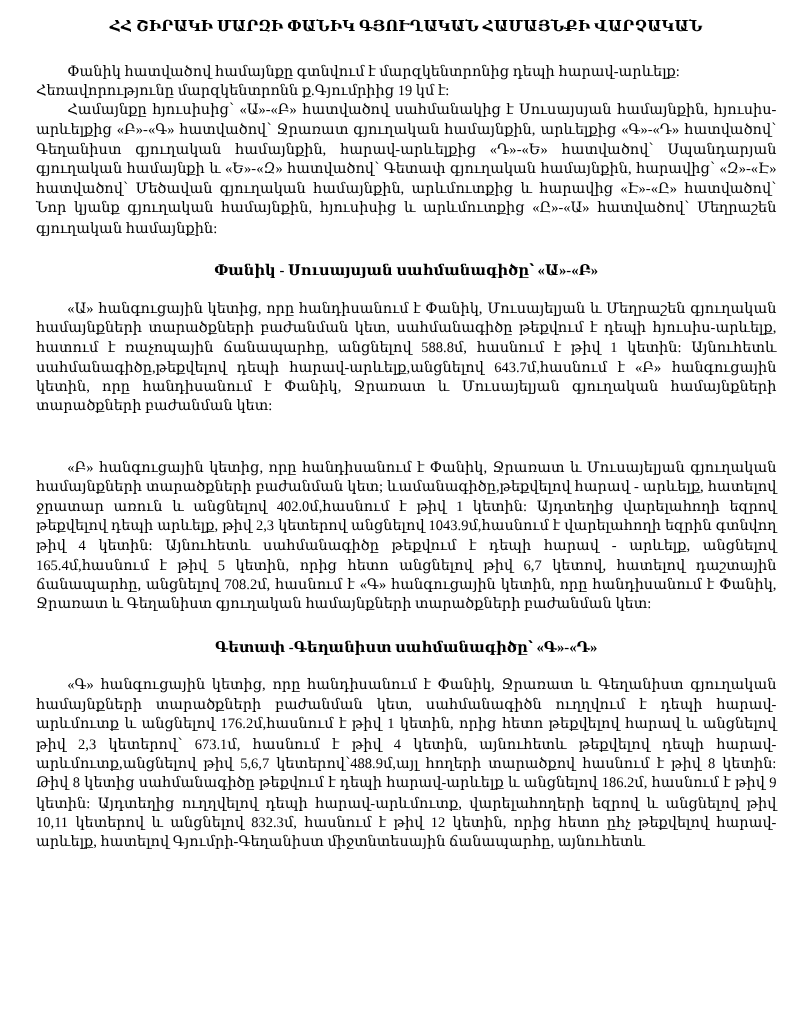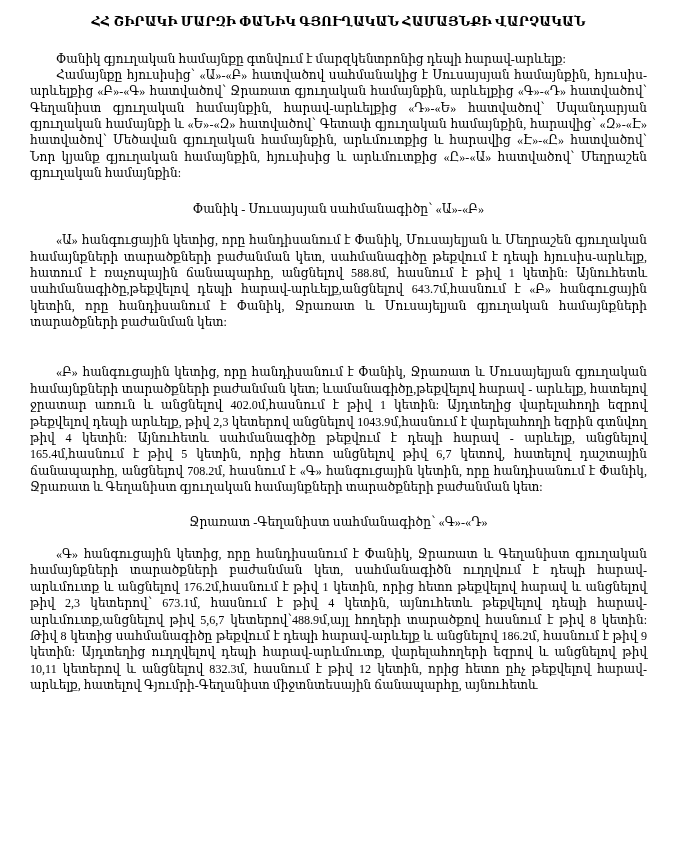--- a/index.html
+++ b/index.html
@@ -42,50 +42,52 @@
   p.indent {
     text-indent: 26px;
   }
   .spacer-md { height: 15px; }
   .spacer-lg { height: 19px; }
   .section-head {
     text-align: center;
     font-size: 12.3px;
     margin: 0;
     line-height: 1.35;
+    font-weight: bold;
   }
 </style>
 </head>
 <body>
 
 <div class="page">
 
   <div class="doc-title">
     <span class="line">ՀՀ ՇԻՐԱԿԻ ՄԱՐԶԻ ՓԱՆԻԿ ԳՅՈՒՂԱԿԱՆ ՀԱՄԱՅՆՔԻ ՎԱՐՉԱԿԱՆ</span>
   </div>
 
-  <p class="body-par indent">Փանիկ գյուղական համայնքը գտնվում է մարզկենտրոնից դեպի հարավ-արևելք:</p>
+  <p class="body-par indent">Փանիկ հատվածով համայնքը գտնվում է մարզկենտրոնից դեպի հարավ-արևելք:</p>
+  <p class="body-par">Հեռավորությունը մարզկենտրոնն ք.Գյումրիից 19 կմ է:</p>
   <p class="body-par indent">Համայնքը հյուսիսից՝ «Ա»-«Բ» հատվածով սահմանակից է Սուսայսյան համայնքին, հյուսիս-արևելքից «Բ»-«Գ» հատվածով՝ Ջրառատ գյուղական համայնքին, արևելքից «Գ»-«Դ» հատվածով՝ Գեղանիստ գյուղական համայնքին, հարավ-արևելքից «Դ»-«Ե» հատվածով՝ Սպանդարյան գյուղական համայնքի և «Ե»-«Զ» հատվածով՝ Գետափ գյուղական համայնքին, հարավից՝ «Զ»-«Է» հատվածով՝ Մեծավան գյուղական համայնքին, արևմուտքից և հարավից «Է»-«Ը» հատվածով՝ Նոր կյանք գյուղական համայնքին, հյուսիսից և արևմուտքից «Ը»-«Ա» հատվածով՝ Մեղրաշեն գյուղական համայնքին:</p>
 
   <div class="spacer-lg"></div>
 
   <p class="section-head">Փանիկ - Սուսայսյան սահմանագիծը՝  «Ա»-«Բ»</p>
 
   <div class="spacer-md"></div>
 
   <p class="body-par indent">«Ա» հանգուցային կետից, որը հանդիսանում է Փանիկ, Մուսայելյան և Մեղրաշեն գյուղական համայնքների տարածքների բաժանման կետ, սահմանագիծը թեքվում է դեպի հյուսիս-արևելք, հատում է ռաչոպային ճանապարհը, անցնելով 588.8մ, հասնում է թիվ 1 կետին: Այնուհետև սահմանագիծը,թեքվելով դեպի հարավ-արևելք,անցնելով 643.7մ,հասնում է «Բ» հանգուցային կետին, որը հանդիսանում է Փանիկ, Ջրառատ և Մուսայելյան գյուղական համայնքների տարածքների բաժանման կետ:</p>
 
   <div class="spacer-lg"></div>
 
 
   <div class="spacer-md"></div>
 
   <p class="body-par indent">«Բ» հանգուցային կետից, որը հանդիսանում է Փանիկ, Ջրառատ և Մուսայելյան գյուղական համայնքների տարածքների բաժանման կետ; ևամանագիծը,թեքվելով  հարավ - արևելք, հատելով ջրատար առուն և անցնելով 402.0մ,հասնում է թիվ 1 կետին: Այդտեղից վարելահողի եզրով թեքվելով դեպի արևելք, թիվ 2,3 կետերով անցնելով 1043.9մ,հասնում է վարելահողի եզրին գտնվող թիվ 4 կետին: Այնուհետև սահմանագիծը թեքվում է դեպի հարավ - արևելք, անցնելով 165.4մ,հասնում է թիվ 5 կետին, որից հետո անցնելով թիվ 6,7 կետով, հատելով դաշտային ճանապարհը, անցնելով 708.2մ, հասնում է «Գ» հանգուցային կետին, որը հանդիսանում է Փանիկ, Ջրառատ և Գեղանիստ գյուղական համայնքների տարածքների բաժանման կետ:</p>
 
   <div class="spacer-lg"></div>
 
-  <p class="section-head">Ջրառատ -Գեղանիստ  սահմանագիծը՝  «Գ»-«Դ»</p>
+  <p class="section-head">Գետափ -Գեղանիստ  սահմանագիծը՝  «Գ»-«Դ»</p>
 
   <div class="spacer-md"></div>
 
   <p class="body-par indent">«Գ» հանգուցային կետից, որը հանդիսանում է Փանիկ, Ջրառատ և Գեղանիստ գյուղական համայնքների տարածքների բաժանման կետ, սահմանագիծն ուղղվում է դեպի հարավ-արևմուտք և անցնելով 176.2մ,հասնում է թիվ 1 կետին, որից հետո թեքվելով հարավ և անցնելով թիվ 2,3 կետերով՝ 673.1մ, հասնում է թիվ 4 կետին, այնուհետև թեքվելով դեպի հարավ-արևմուտք,անցնելով թիվ 5,6,7 կետերով՝488.9մ,այլ հողերի տարածքով հասնում է թիվ 8 կետին: Թիվ 8 կետից սահմանագիծը թեքվում է դեպի հարավ-արևելք և անցնելով 186.2մ, հասնում է թիվ 9 կետին: Այդտեղից ուղղվելով դեպի հարավ-արևմուտք, վարելահողերի եզրով և անցնելով թիվ 10,11 կետերով և անցնելով 832.3մ, հասնում է թիվ 12 կետին, որից հետո ըհչ թեքվելով հարավ-արևելք, հատելով Գյումրի-Գեղանիստ միջտնտեսային ճանապարհը, այնուհետև</p>
 
 </div>
 
 </body></html>

